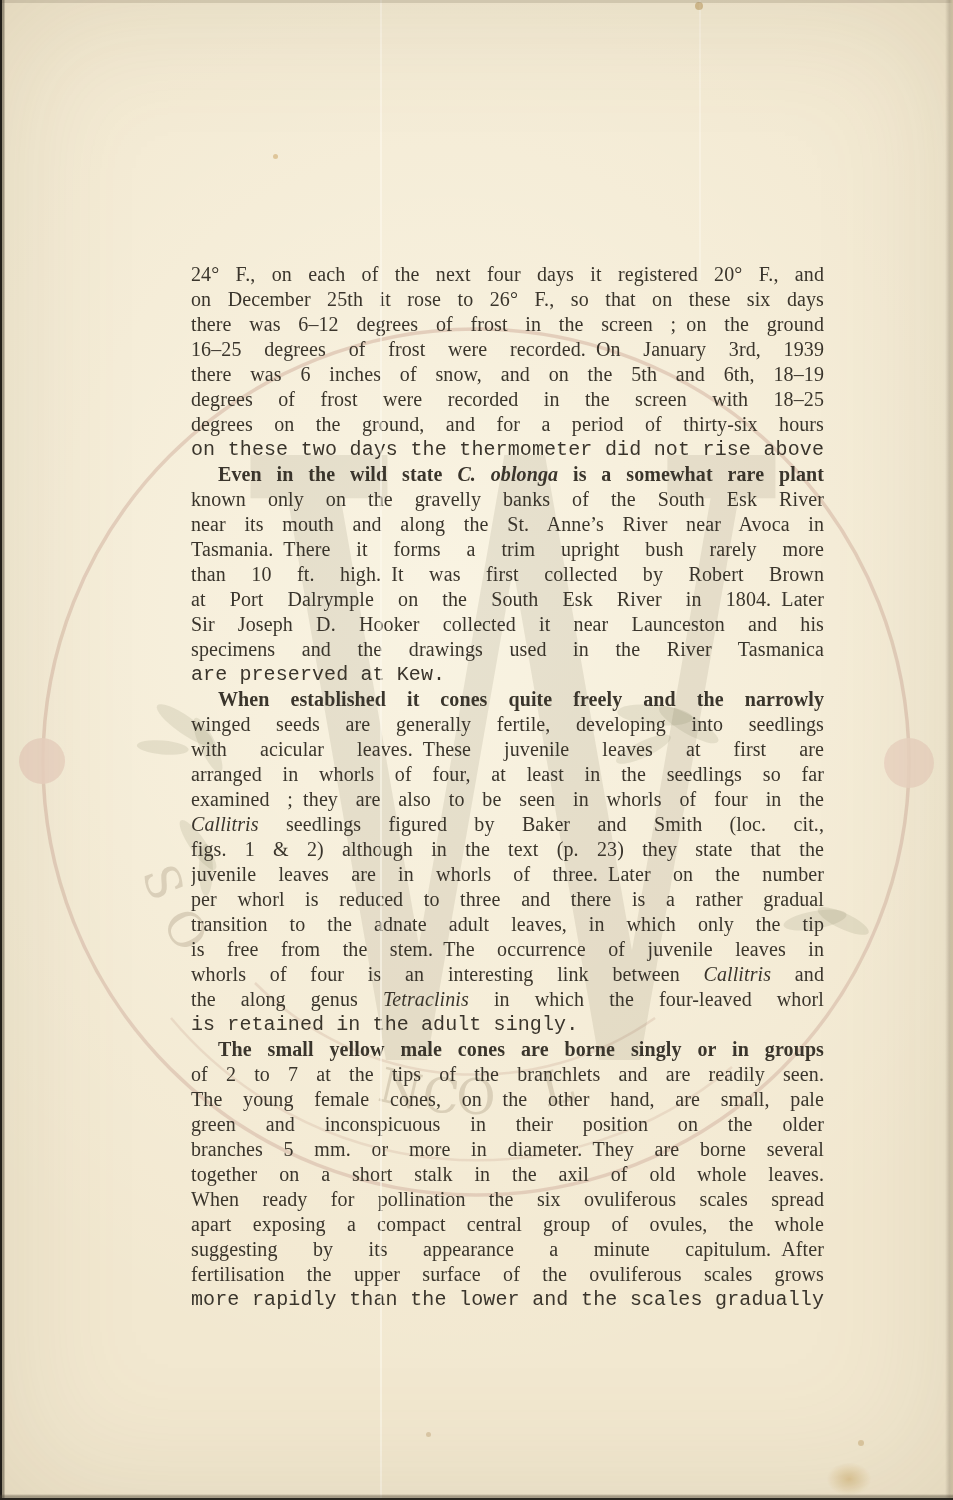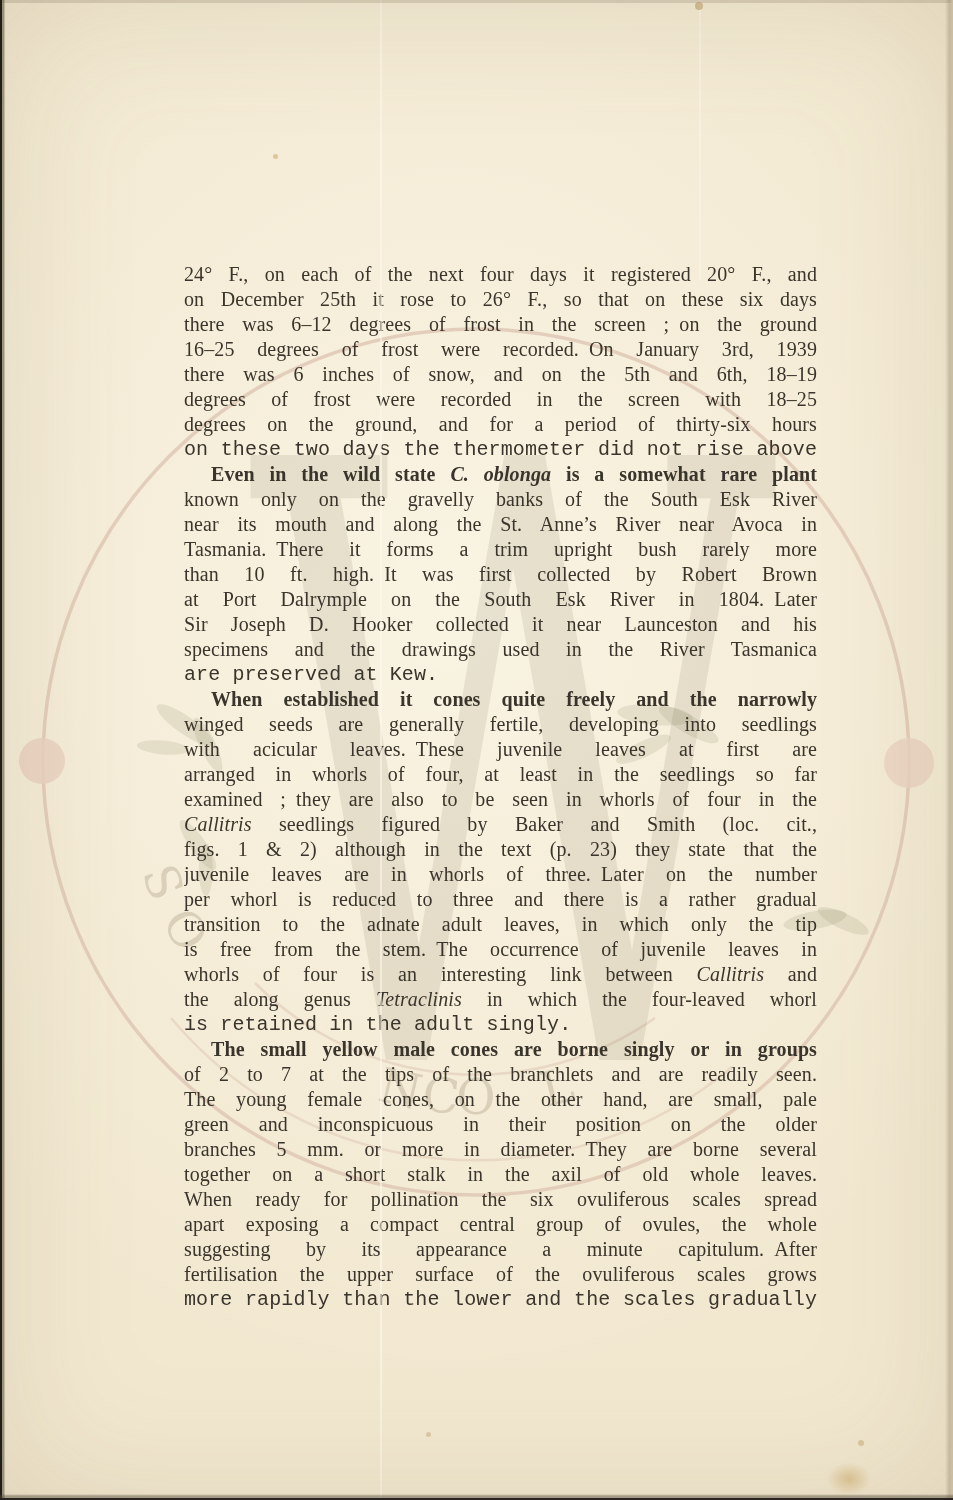--- a/index.html
+++ b/index.html
@@ -37,21 +37,21 @@
   
   .big-w{
     position:absolute;left:248px;top:358px;font-family:"DejaVu Serif",serif;
     font-size:830px;line-height:1;color:var(--wm-big,rgba(90,80,52,0.11));
     transform:scaleX(0.62);transform-origin:left top;pointer-events:none;user-select:none;
   }
   svg.wm{position:absolute;left:0;top:0;pointer-events:none;}
   .stamp-letter{font-family:"DejaVu Serif",serif;font-size:48px;fill:var(--wm-letter,#9a8a70);fill-opacity:0.30;}
   
   .page-text{
-    position:absolute;left:184px;top:262px;width:633px;
+    position:absolute;left:191px;top:262px;width:633px;
     font-size:20px;line-height:25px;color:var(--ink,#3a352c);
     letter-spacing:0.1px;
   }
   .line{text-align:justify;text-align-last:justify;height:25px;overflow:hidden;}
   .line.last{text-align-last:left;font-family:Liberation Mono, monospace;}
   .line.indent{text-indent:27px;font-weight:bold;}
   .line em{font-style:italic;}
 </style>
 </head>
 <body>

